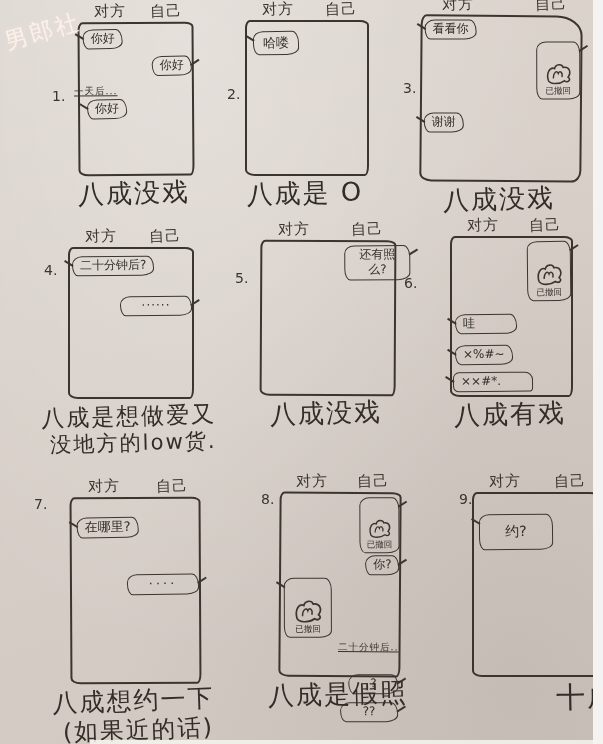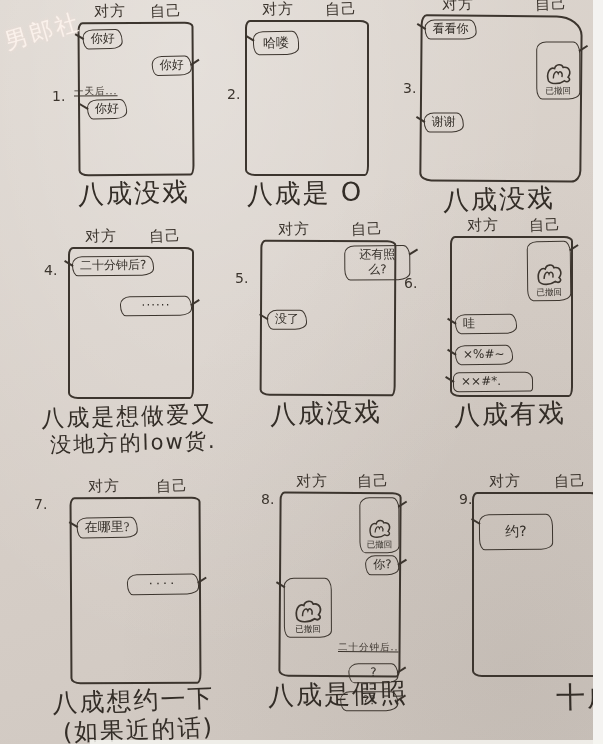--- a/index.html
+++ b/index.html
@@ -55,24 +55,24 @@
   .c2 .m0{margin:9px 0 0 6px;} .c2 .bubble{font-size:13px;padding:3px 9px;}
   .c3 .m0{margin:3px 0 0 2px;} .c3 .m1{margin:1px 14px 0 0;} .c3 .m2{margin:14px 0 0 2px;}
   .c4 .m0{margin:7px 0 0 2px;} .c4 .m1{margin:20px 5px 0 0;}
   .c4 .m1 .bubble{min-width:56px;text-align:center;letter-spacing:1px;}
   .c5 .m0{margin:3px 2px 0 16px;} .c5 .m0 .bubble{max-width:50px;text-align:center;}
   .c5 .m1{margin:30px 0 0 5px;}
   .c6 .m0{margin:3px 5px 0 0;} .c6 .m1{margin:13px 0 0 3px;} .c6 .m1 .bubble{min-width:46px;}
   .c6 .m2{margin:11px 0 0 3px;} .c6 .m3{margin:7px 0 0 1px;}
   .c6 .m3 .bubble{min-width:64px;border-radius:6px 8px 4px 6px;}
   .c7 .bubble{font-size:13px;}
-  .c7 .m0{margin:18px 0 0 5px;font-family:Liberation Serif, serif;} .c7 .m1{margin:38px 0 0 9px;}
+  .c7 .m0{margin:18px 0 0 5px;} .c7 .m1{margin:38px 0 0 9px;}
   .c7 .m2{margin:36px 6px 0 0;} .c7 .m2 .bubble{min-width:56px;text-align:center;letter-spacing:3px;}
   .c8 .m0{margin:3px 6px 0 0;} .c8 .m1{margin:2px 3px 0 0;} .c8 .m2{margin:3px 0 0 3px;}
-  .c8 .m3{margin:4px 14px 4px 0;} .c8 .m4{margin:5px 7px 0 0;} .c8 .m5{margin:8px 3px 0 0;}
+  .c8 .m3{margin:4px 14px 15px 0;} .c8 .m4{margin:5px 7px 0 0;} .c8 .m5{margin:8px 3px 0 0;}
   .c8 .m4 .bubble{min-width:34px;text-align:center;} .c8 .m5 .bubble{min-width:42px;text-align:center;}
   .c9 .m0{margin:20px 0 0 5px;}
   .c9 .bubble{font-size:14px;padding:8px 14px;min-width:44px;text-align:center;}
   
   .c4 .caption{font-size:23px;margin-top:6px;}
   .c7 .caption{font-size:25px;transform:translateX(-50%) rotate(-2deg);}
   .c7 .caption .l2{font-size:.95em;}
   .c9 .caption{left:84px;transform:rotate(-1deg);font-size:29px;}
   .watermark{position:absolute;left:4px;top:16px;transform:rotate(-16deg);
     font-size:23px;letter-spacing:3px;color:#fdf4ee;opacity:.92;
@@ -173,23 +173,20 @@
 
     <div class="cell c5">
       <span class="pnum">5.</span>
       <div class="bw">
         <span class="hl">对方</span>
         <span class="hr">自己</span>
         <div class="box">
           <div class="msg right m0">
               <span class="bubble">还有照么?</span>
             </div>
-          <div class="msg left m1">
-              <span class="bubble">没了</span>
-            </div>
         </div>
         <div class="caption">八成没戏</div>
       </div>
     </div>
 
     <div class="cell c6">
       <span class="pnum">6.</span>
       <div class="bw">
         <span class="hl">对方</span>
         <span class="hr">自己</span>

